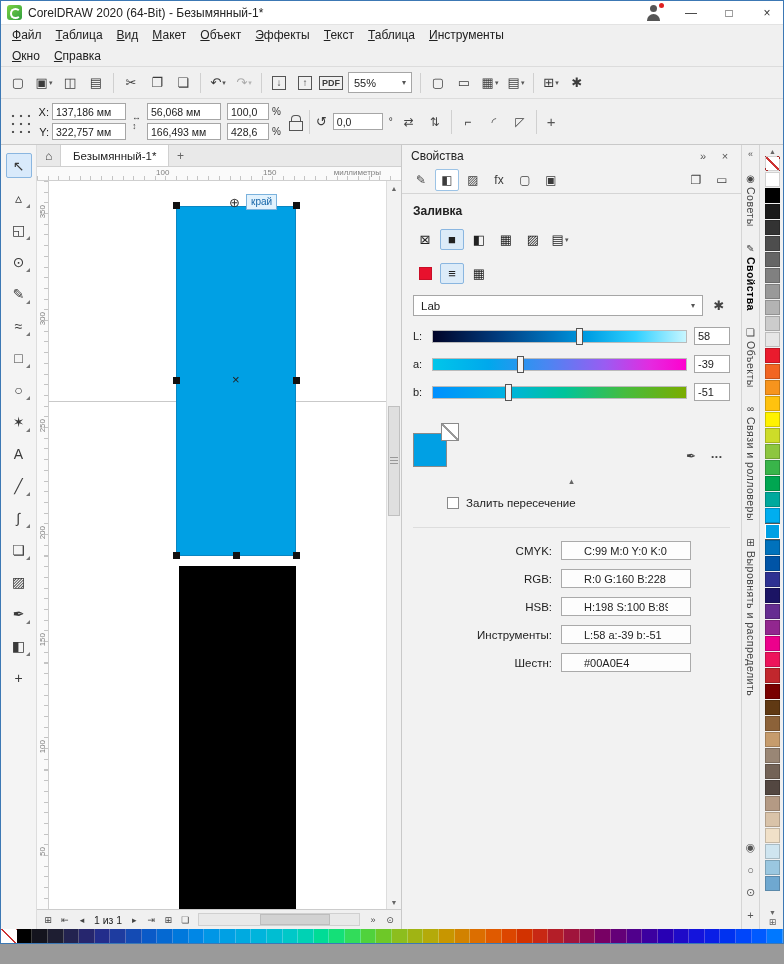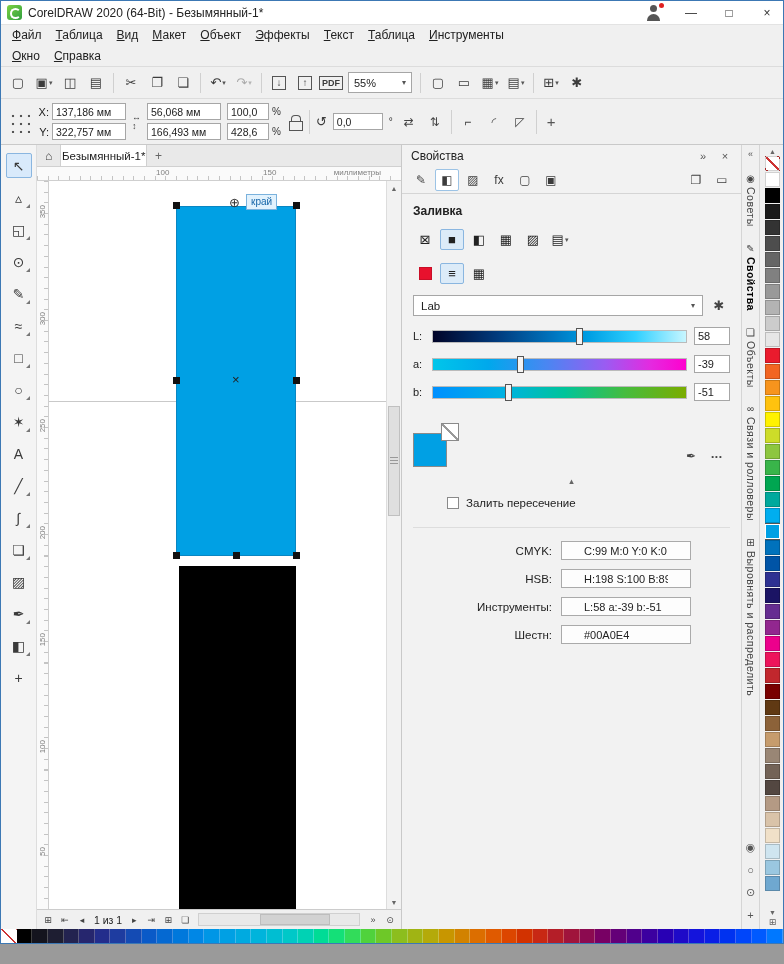--- a/index.html
+++ b/index.html
@@ -66,21 +66,21 @@
 
   #toolbox{position:absolute;left:0;top:0;bottom:0;width:36px;background:#f4f4f4;border-right:1px solid #ddd;
     display:flex;flex-direction:column;align-items:center;padding-top:8px;gap:7px;}
   .tool{width:26px;height:25px;display:flex;align-items:center;justify-content:center;font-size:14px;color:#3a3a3a;position:relative;border-radius:2px;flex:0 0 auto;}
   .tool.active{background:#d9eafb;border:1px solid #8ab6e0;}
   .tool.flyout::after{content:"";position:absolute;right:2px;bottom:2px;width:0;height:0;border-left:4px solid transparent;border-bottom:4px solid #777;}
 
   #doc-col{position:absolute;left:36px;top:0;bottom:0;width:364px;display:flex;flex-direction:column;background:#fff;}
   #doc-tabs{height:22px;background:#e9e9e9;display:flex;align-items:stretch;border-bottom:1px solid #d0d0d0;flex:0 0 auto;}
   .home-btn{width:24px;display:flex;align-items:center;justify-content:center;font-size:12px;color:#444;border-right:1px solid #d0d0d0;}
-  .doc-tab{background:#fff;display:flex;align-items:center;padding:0 1px;font-size:11.5px;border-right:1px solid #d0d0d0;}
+  .doc-tab{background:#fff;display:flex;align-items:center;padding:0 12px;font-size:11.5px;border-right:1px solid #d0d0d0;}
   .newtab-btn{width:22px;display:flex;align-items:center;justify-content:center;color:#666;}
 
   #hruler{height:14px;position:relative;background:#fafafa;border-bottom:1px solid #cfcfcf;flex:0 0 auto;
     background-image:repeating-linear-gradient(90deg,#c4c4c4 0 1px,transparent 1px 10.7px);
     background-size:100% 4px;background-repeat:no-repeat;background-position:left bottom;}
   .hrl{position:absolute;top:1px;font-size:8px;color:#808080;}
   .hr-unit{position:absolute;right:20px;top:1px;font-size:8px;color:#808080;}
 
   #canvas-row{flex:1;display:flex;min-height:0;}
   #vruler{width:12px;position:relative;background:#fafafa;border-right:1px solid #cfcfcf;flex:0 0 auto;
@@ -583,20 +583,24 @@
             <div class="opt-row" data-name="fill-option-0">
               <span class="opt-box" data-name="fill-option-checkbox-0"></span>
               <span class="opt-label" data-name="fill-option-label-0">Залить пересечение</span>
             </div>
           </div>
         <div class="dk-divider" data-name="divider"></div>
         <div id="color-fields" data-name="color-value-fields">
             <div class="field-row" data-name="color-field-0">
               <span class="field-label" data-name="color-field-label-0">CMYK:</span>
               <input class="field-input" data-name="color-field-input-0" value="C:99 M:0 Y:0 K:0" style="">
+            </div>
+            <div class="field-row" data-name="color-field-1">
+              <span class="field-label" data-name="color-field-label-1">RGB:</span>
+              <input class="field-input" data-name="color-field-input-1" value="R:0 G:160 B:228" style="">
             </div>
             <div class="field-row" data-name="color-field-2">
               <span class="field-label" data-name="color-field-label-2">HSB:</span>
               <input class="field-input" data-name="color-field-input-2" value="H:198 S:100 B:89" style="">
             </div>
             <div class="field-row" data-name="color-field-3">
               <span class="field-label" data-name="color-field-label-3">Инструменты:</span>
               <input class="field-input" data-name="color-field-input-3" value="L:58 a:-39 b:-51" style="">
             </div>
             <div class="field-row" data-name="color-field-4">

